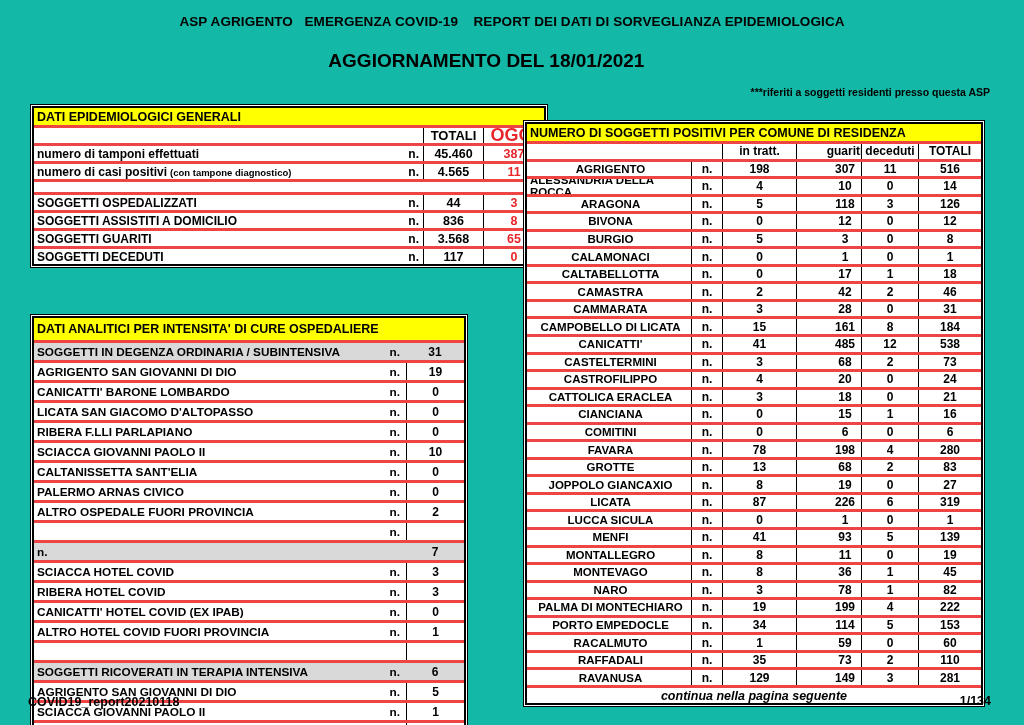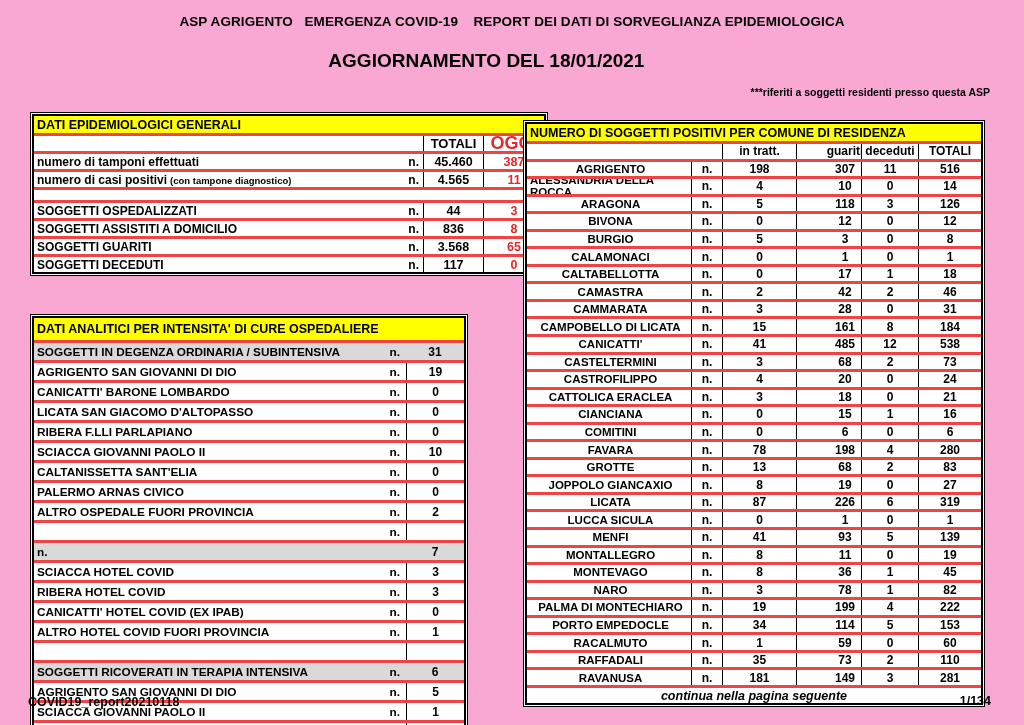--- a/index.html
+++ b/index.html
@@ -1,30 +1,30 @@
 <!DOCTYPE html>
 <html style="--yellow: #FFFF00; --gray: #D9D9D9; --red: #E8262A;"><head>
 <meta charset="utf-8">
 <style>
   :root { --yellow:#FFFF00; --gray:#D9D9D9; --red:#E8262A; }
   * { box-sizing: border-box; }
   html,body { margin:0; padding:0; background:#e9e9e9; }
   .page {
-    position:relative; width:1024px; height:725px; background:#f9a8d4;
+    position:relative; width:1024px; height:725px; background:#14b8a6;
     font-family:"Liberation Sans", sans-serif; font-weight:bold; color:#000;
     overflow:hidden;
   }
   .title { position:absolute; top:14px; left:0; width:100%; text-align:center;
            font-size:13.5px; white-space:pre; letter-spacing:0.1px; }
   .subtitle { position:absolute; top:50px; left:0; width:95%; text-align:center; font-size:19px; }
   .note { position:absolute; top:86px; right:34px; font-size:10.5px; }
 
   .tblwrap { position:absolute; border:1px solid #000; padding:1px; background:#fff; }
   .tbl { border:2px solid #000; height:100%; }
-  #t1 { left:30px;  top:112px; width:518px; }
+  #t1 { left:30px;  top:104px; width:518px; }
   #t2 { left:30px;  top:314px; width:438px; }
   #t3 { left:523px; top:120px; width:462px; }
 
   .row { display:flex; align-items:stretch; border-top:3px solid #ef4444; }
   .tbl > :first-child { border-top:none; }
   [data-repeat] { display:contents; }
 
   .hdr { background:var(--yellow); display:flex; align-items:center;
          padding-left:3px; font-size:12.5px; }
   .c { display:flex; align-items:center; justify-content:center; overflow:hidden; }
@@ -591,21 +591,21 @@
             <div class="c num ncol">n.</div>
             <div class="c num v1">35</div>
             <div class="c num v2">73</div>
             <div class="c num v3">2</div>
             <div class="c num v4">110</div>
           </div>
         
           <div class="row">
             <div class="c name">RAVANUSA</div>
             <div class="c num ncol">n.</div>
-            <div class="c num v1">181</div>
+            <div class="c num v1">129</div>
             <div class="c num v2">149</div>
             <div class="c num v3">3</div>
             <div class="c num v4">281</div>
           </div>
         </div>
       <div class="row">
         <div class="cfooter">continua nella pagina seguente</div>
       </div>
     </div>
   </div>

